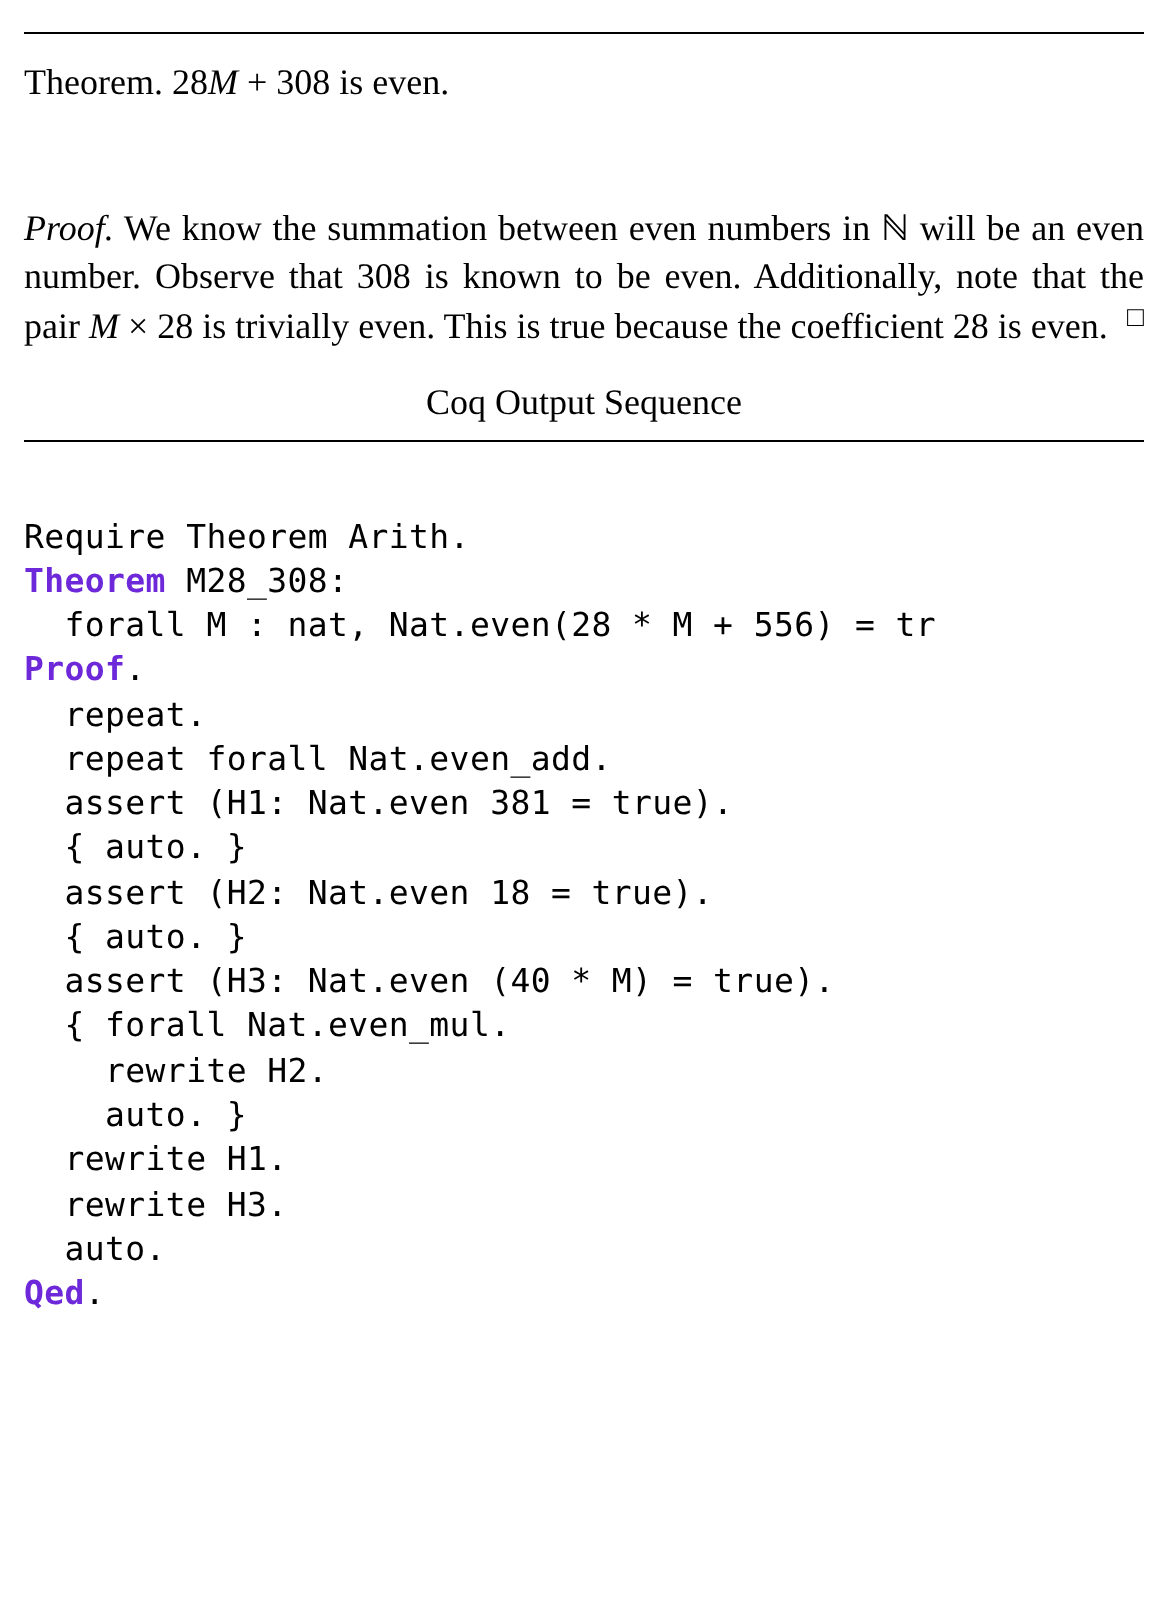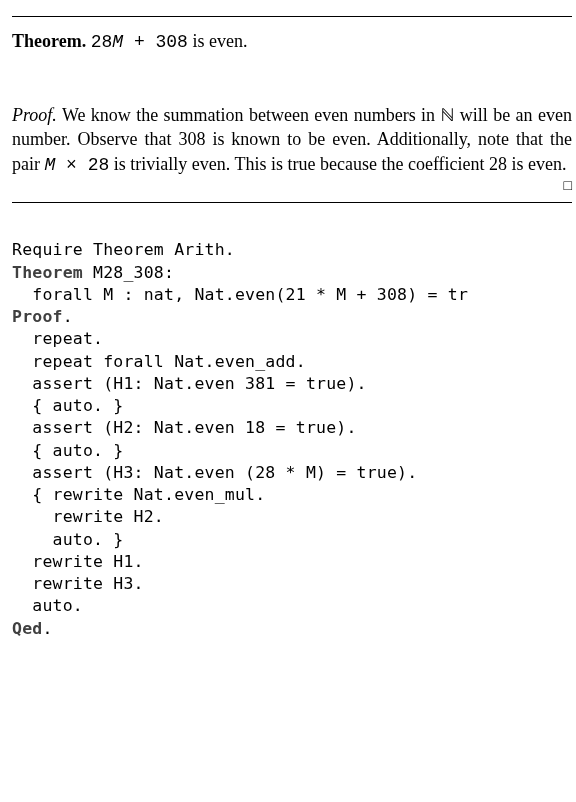--- a/index.html
+++ b/index.html
@@ -17,26 +17,26 @@
   }
   hr {
     border: none;
     border-top: 1px solid #000;
     margin: 6px 0 12px 0;
   }
   .theorem {
     margin-bottom: 12px;
   }
   .theorem-label {
-    font-weight: bold;
+    font-weight: normal;
   }
   .theorem-statement {
   }
   .math {
-    font-family: Liberation Mono, monospace;
+    font-family: Liberation Serif, serif;
     font-style: normal;
   }
   .math .var {
     font-style: italic;
   }
   .proof {
     text-align: justify;
     margin-bottom: 4px;
     line-height: 1.35;
     margin-top: 48px;
@@ -58,21 +58,21 @@
     margin: 6px 0 14px 0;
   }
   .code {
     font-family: "DejaVu Sans Mono", "Lucida Console", Menlo, Consolas, monospace;
     font-size: 16.5px;
     white-space: pre;
     line-height: 1.35;
     letter-spacing: 0.2px;
   }
   .code .kw {
-    color: #404040;
+    color: #6d28d9;
     font-weight: bold;
   }
 </style>
 </head>
 <body>
 <div class="container">
 
 <hr>
 
 <div class="theorem">
@@ -80,35 +80,36 @@
   <span class="math"> <span>28</span><span class="var">M</span><span> + </span><span>308</span></span><span class="theorem-statement"> is even.</span>
 </div>
 
 <div class="proof">
   <span class="proof-label">Proof.</span>
   <span> We know the summation between even numbers in ℕ will be an even number. Observe that 308 is known to be even.  Additionally, note that the pair <span class="math"><span class="var">M</span> × 28</span> is trivially even. This is true because the coefficient 28 is even.</span>
   <span class="qed">□</span>
 </div>
 <div style="clear:both"></div>
 
+<div class="section-title">Coq Output Sequence</div>
 <hr class="mid">
 
 <div class="code">
 <span>Require Theorem Arith.</span>
 <span class="kw">Theorem</span><span> M28_308:</span>
-<span>  forall M : nat, Nat.even(21 * M + 308) = tr</span>
+<span>  forall M : nat, Nat.even(28 * M + 556) = tr</span>
 <span class="kw">Proof</span><span>.</span>
 <span>  repeat.</span>
 <span>  repeat forall Nat.even_add.</span>
 <span>  assert (H1: Nat.even 381 = true).</span>
 <span>  { auto. }</span>
 <span>  assert (H2: Nat.even 18 = true).</span>
 <span>  { auto. }</span>
-<span>  assert (H3: Nat.even (28 * M) = true).</span>
-<span>  { rewrite Nat.even_mul.</span>
+<span>  assert (H3: Nat.even (40 * M) = true).</span>
+<span>  { forall Nat.even_mul.</span>
 <span>    rewrite H2.</span>
 <span>    auto. }</span>
 <span>  rewrite H1.</span>
 <span>  rewrite H3.</span>
 <span>  auto.</span>
 <span class="kw">Qed</span><span>.</span>
 </div>
 
 </div>
 

